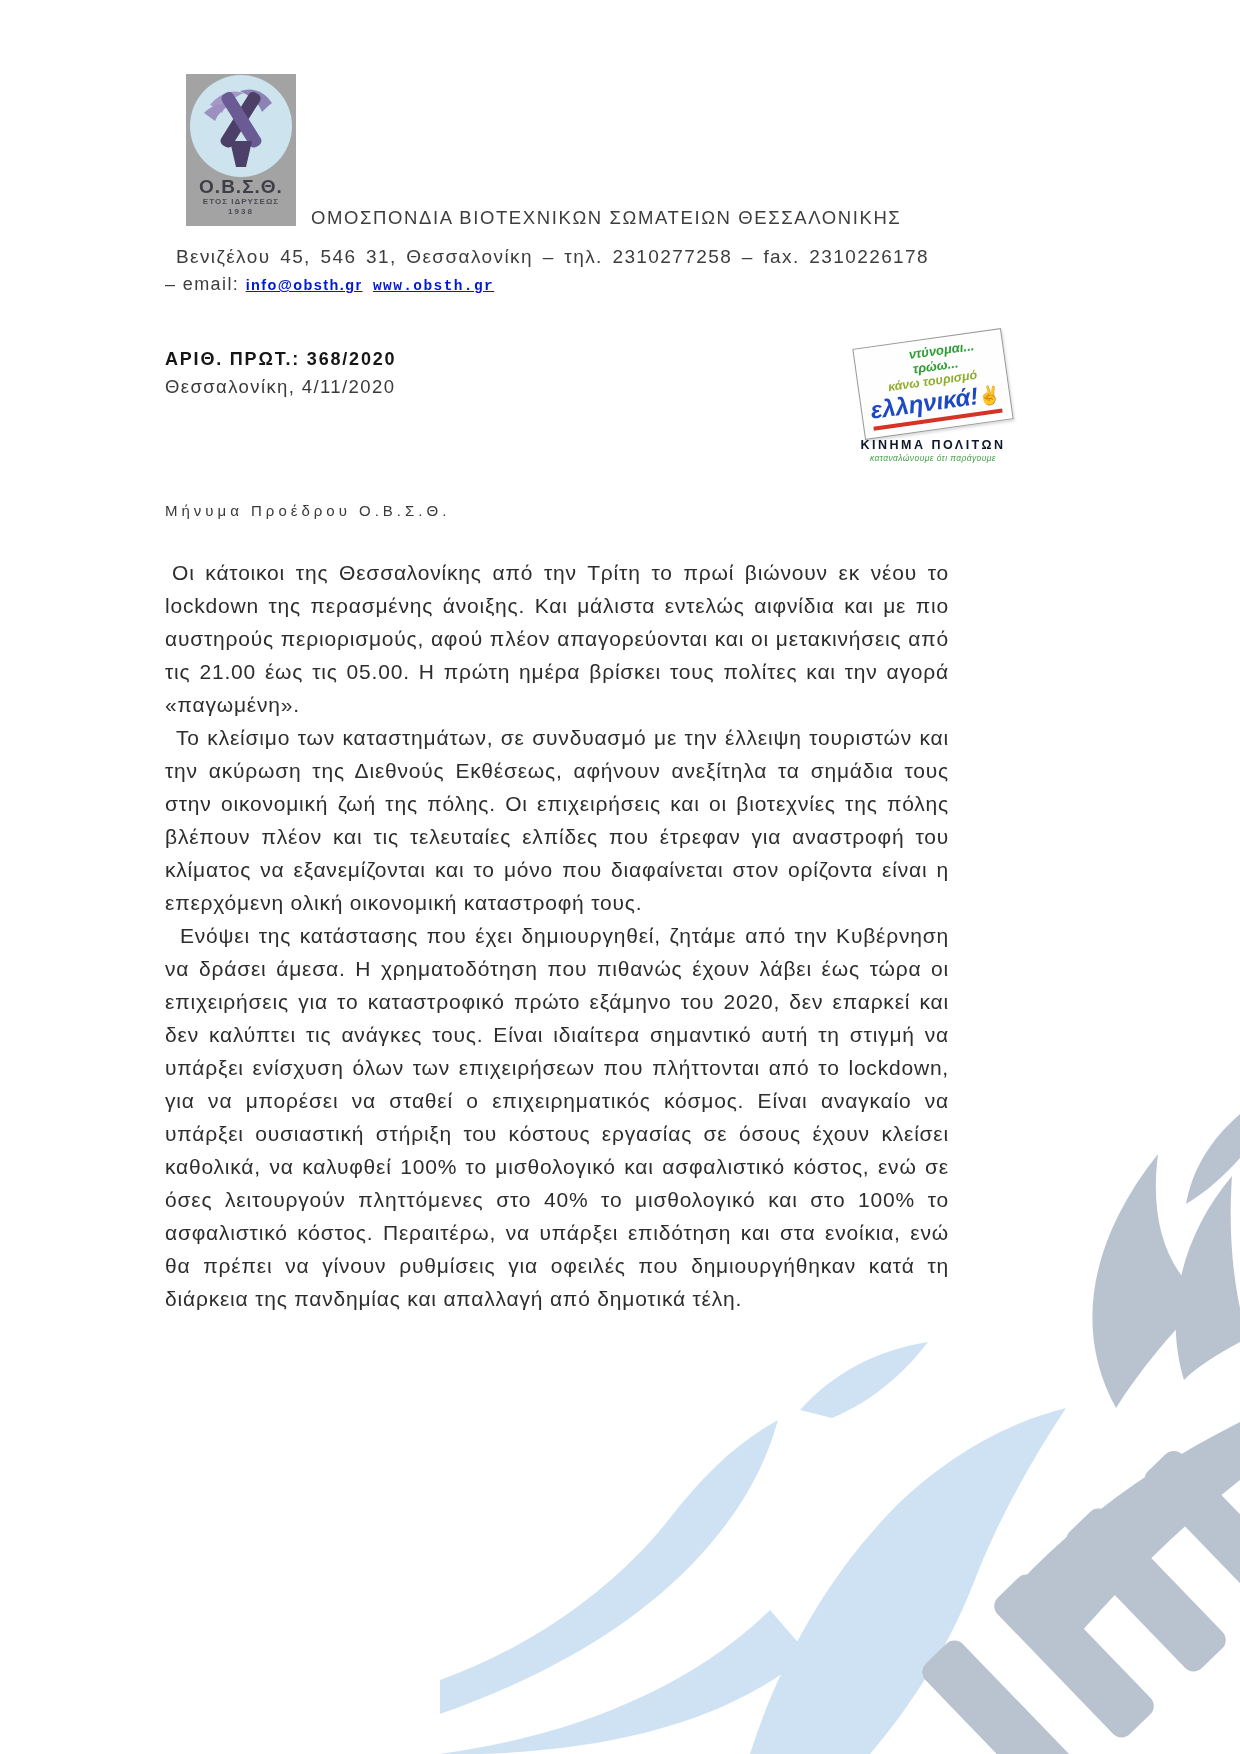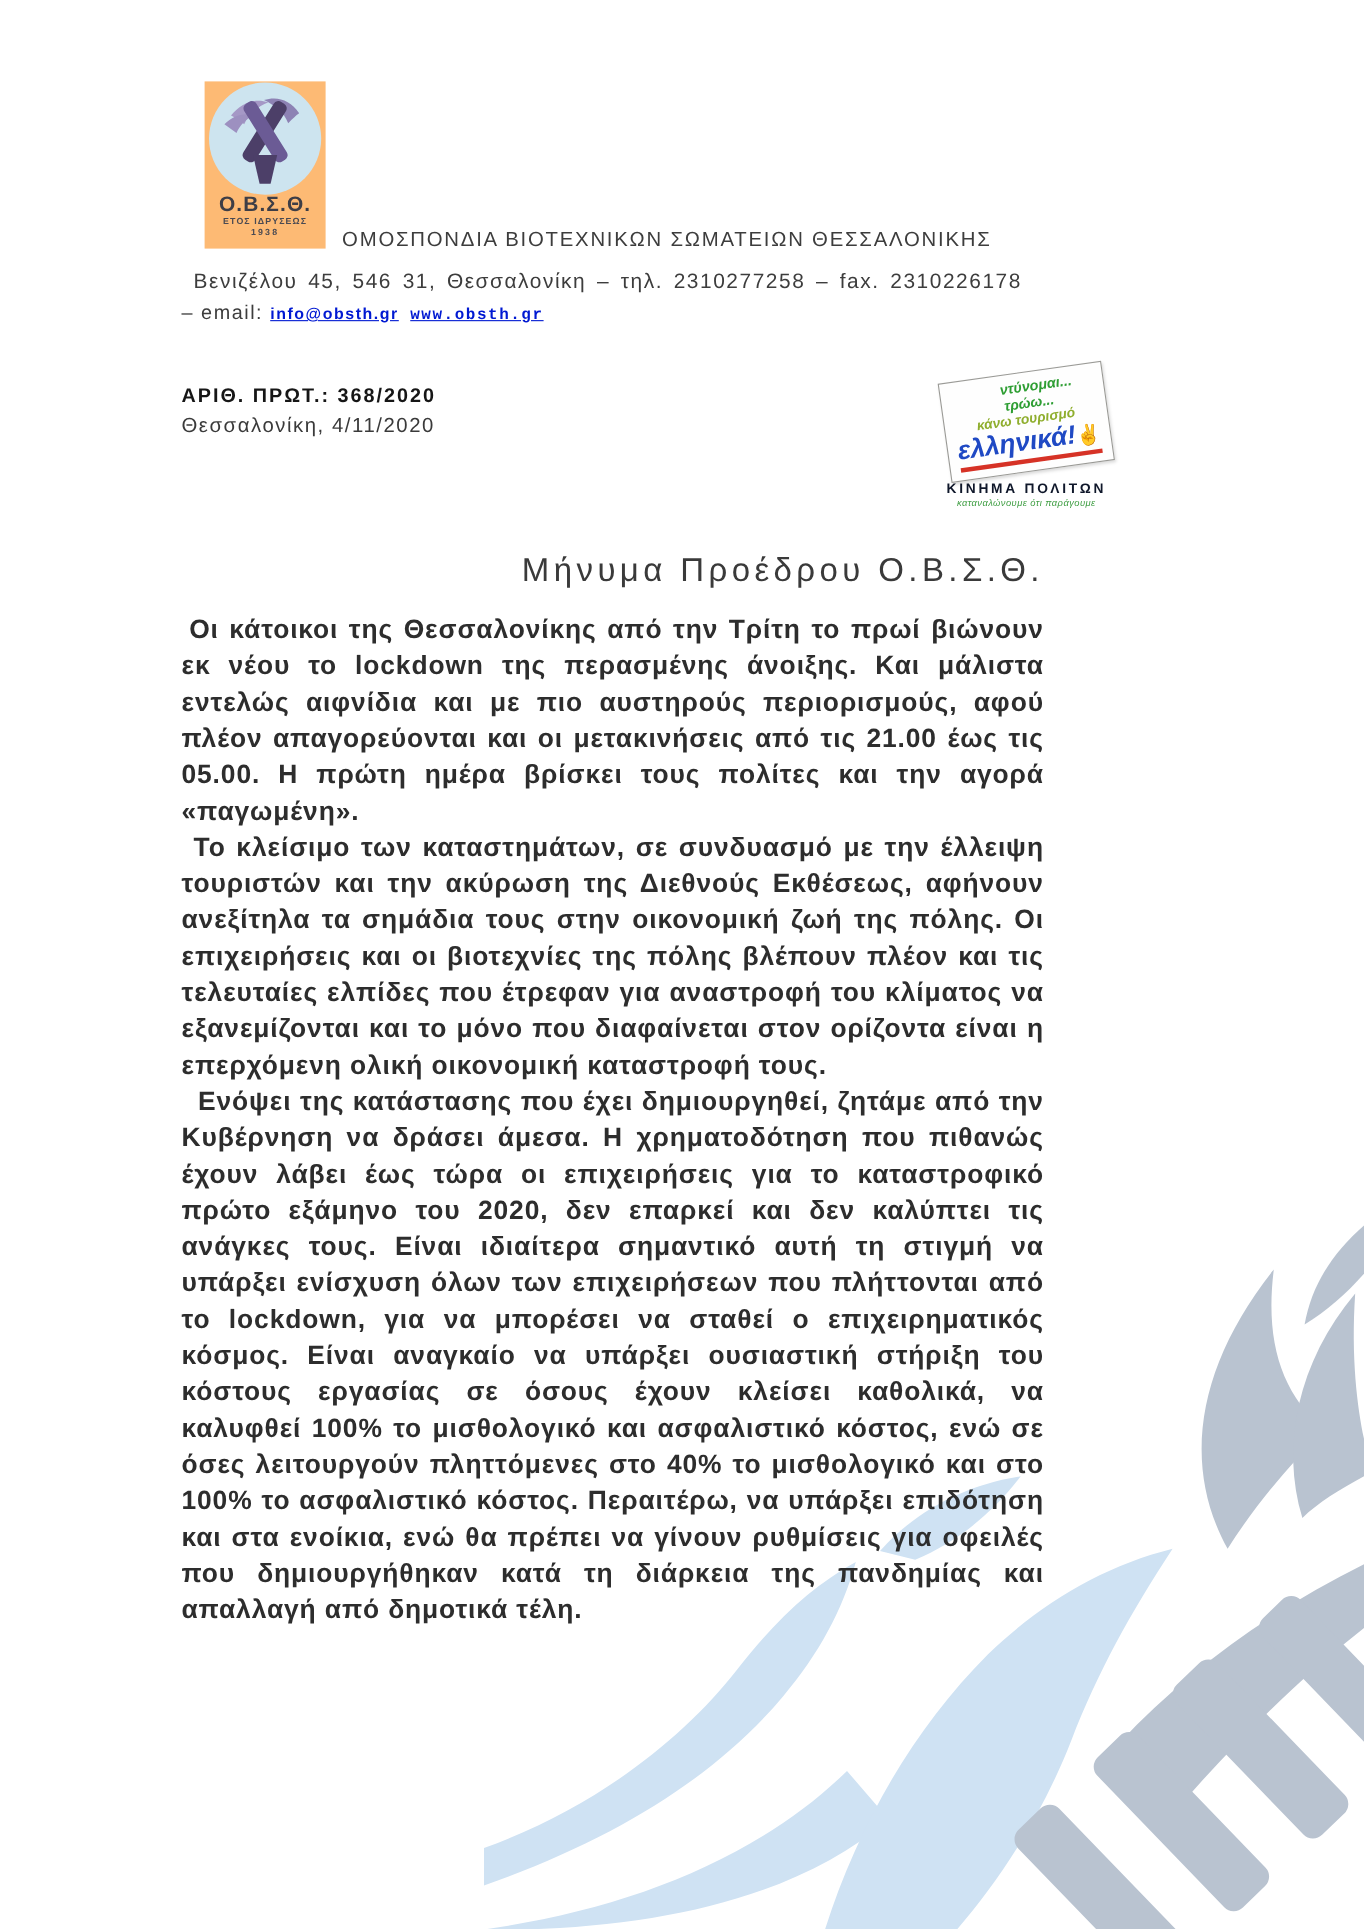--- a/index.html
+++ b/index.html
@@ -12,21 +12,21 @@
     font-family:"Liberation Sans", sans-serif;
   }
   
   .watermark{
     position:absolute;left:440px;top:1074px;width:800px;height:680px;
     z-index:0;pointer-events:none;
   }
   
   .logo-box{
     position:absolute;left:186px;top:74px;width:110px;height:152px;
-    background:#fdba74;text-align:center;z-index:2;
+    background:#a3a3a3;text-align:center;z-index:2;
   }
   .logo-circle{
     width:102px;height:102px;border-radius:50%;
     background:#cde4ef;margin:1px auto 0;position:relative;overflow:hidden;
   }
   .logo-acronym{font-size:19px;font-weight:700;color:#3e3e46;letter-spacing:1px;line-height:20px;}
   .logo-founding{font-size:8px;font-weight:700;color:#4a4a52;letter-spacing:1px;line-height:10px;}
   .logo-year{font-size:8px;font-weight:700;color:#4a4a52;letter-spacing:2px;line-height:10px;}
   
   .org-name{
@@ -69,26 +69,26 @@
   .stamp-movement{
     margin-top:8px;text-align:center;
     font-size:12.5px;font-weight:800;letter-spacing:2.5px;color:#0f172a;
   }
   .stamp-slogan{
     text-align:center;font-size:8.5px;font-style:italic;color:#3f9e43;letter-spacing:.4px;margin-top:1px;
   }
   
   .letter-title{
     position:absolute;left:165px;top:502px;width:784px;
-    text-align:right;font-size:30px;letter-spacing:4px;color:#3a3a3a;z-index:1;
+    text-align:left;font-size:15px;letter-spacing:4px;color:#3a3a3a;z-index:1;
   }
   .letter-body{
     position:absolute;left:165px;top:556px;width:784px;
-    font-size:24px;line-height:33px;letter-spacing:.8px;
-    text-align:justify;color:#2d2d2d;z-index:1;font-weight:bold;
+    font-size:21px;line-height:33px;letter-spacing:.8px;
+    text-align:justify;color:#2d2d2d;z-index:1;
   }
   .letter-body p{margin:0;}
   .letter-body p.gap{margin-top:16px;}
   .ind-s{text-indent:7px;}
   .ind-m{text-indent:11px;}
   .ind-l{text-indent:15px;}
 </style>
 </head>
 <body>
 

